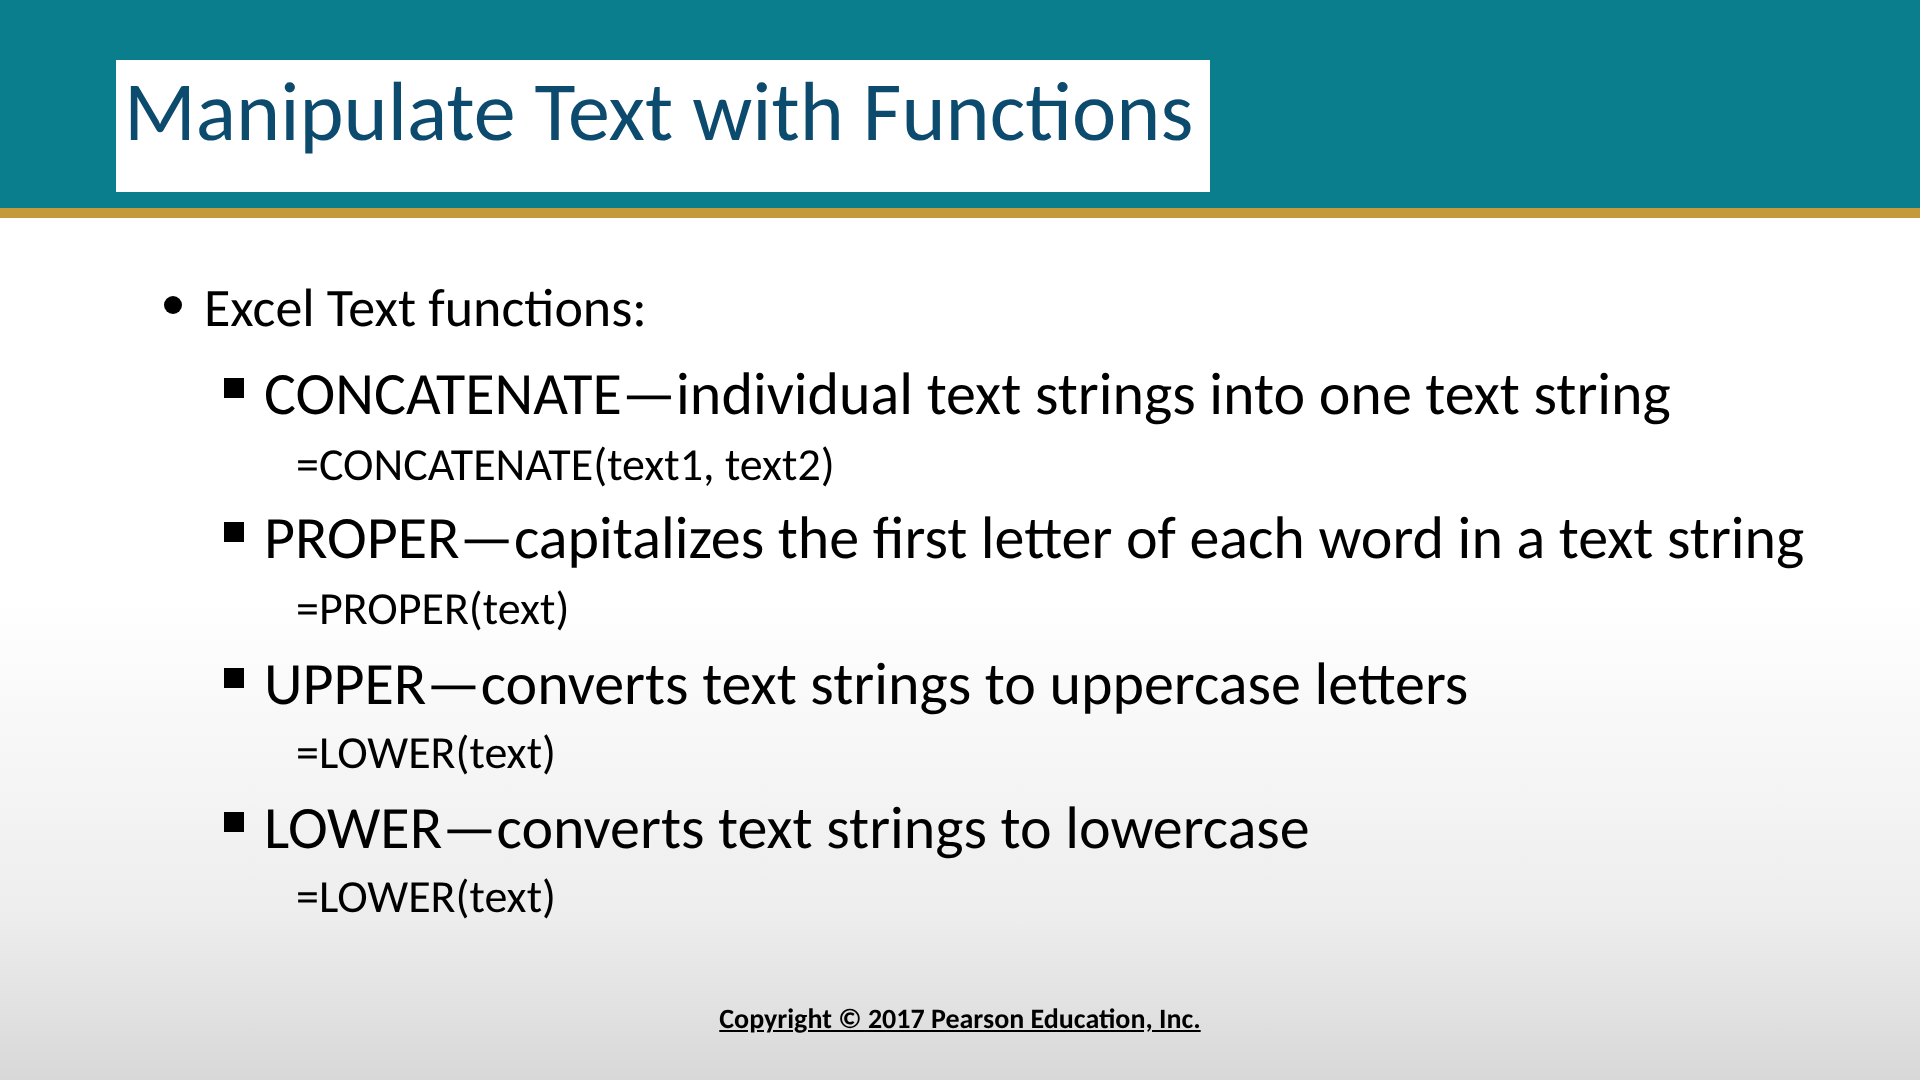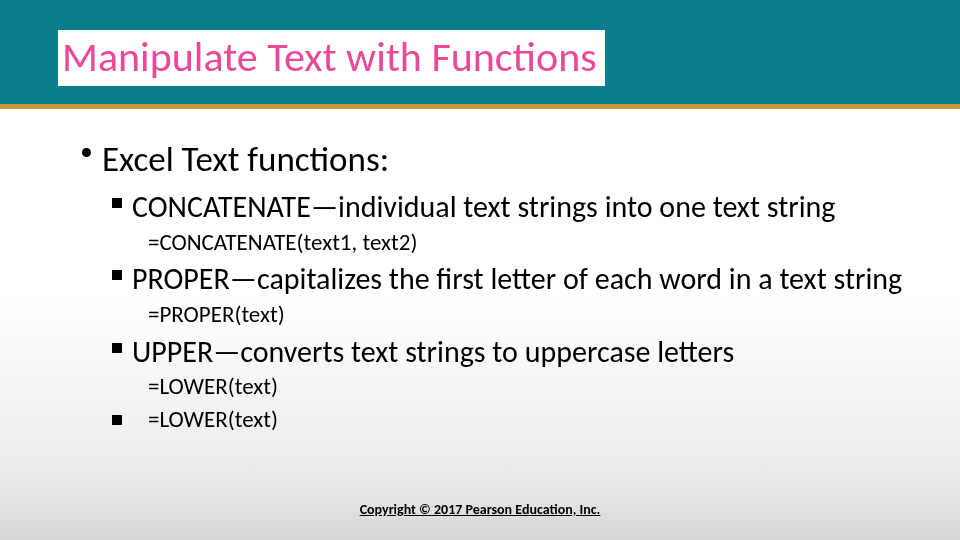--- a/index.html
+++ b/index.html
@@ -22,43 +22,43 @@
     height: 104px;
     position: absolute;
     top: 0;
     left: 0;
   }
   .title-text {
     position: absolute;
     top: 30px;
     left: 58px;
     background: #ffffff;
-    color: #ec4899;
+    color: #0c4a6e;
     font-size: 42px;
     font-weight: 400;
     line-height: 1.0;
-    padding: 6px 8px 8px 4px;
+    padding: 6px 8px 18px 4px;
     letter-spacing: 0px;
   }
   .gold-line {
     position: absolute;
     left: 0;
     top: 104px;
     width: 100%;
     height: 5px;
     background: #c49a3a;
   }
   .content {
     position: absolute;
     top: 138px;
     left: 82px;
     right: 40px;
   }
   .lvl1 {
-    font-size: 35px;
+    font-size: 27px;
     color: #000;
     margin: 0 0 8px 0;
     position: relative;
     padding-left: 20px;
   }
   .lvl1 .dot {
     position: absolute;
     left: 0;
     top: 10px;
     width: 9px;
@@ -128,19 +128,20 @@
     <div class="lvl3">=PROPER(text)</div>
 
     <div class="lvl2">
       <span class="sq"></span>
       <span>UPPER—converts text strings to uppercase letters</span>
     </div>
     <div class="lvl3">=LOWER(text)</div>
 
     <div class="lvl2">
       <span class="sq"></span>
+      <span>LOWER—converts text strings to lowercase</span>
     </div>
     <div class="lvl3">=LOWER(text)</div>
 
   </div>
 
   <div class="footer">Copyright © 2017 Pearson Education, Inc.</div>
 </div>
 
 </body></html>

